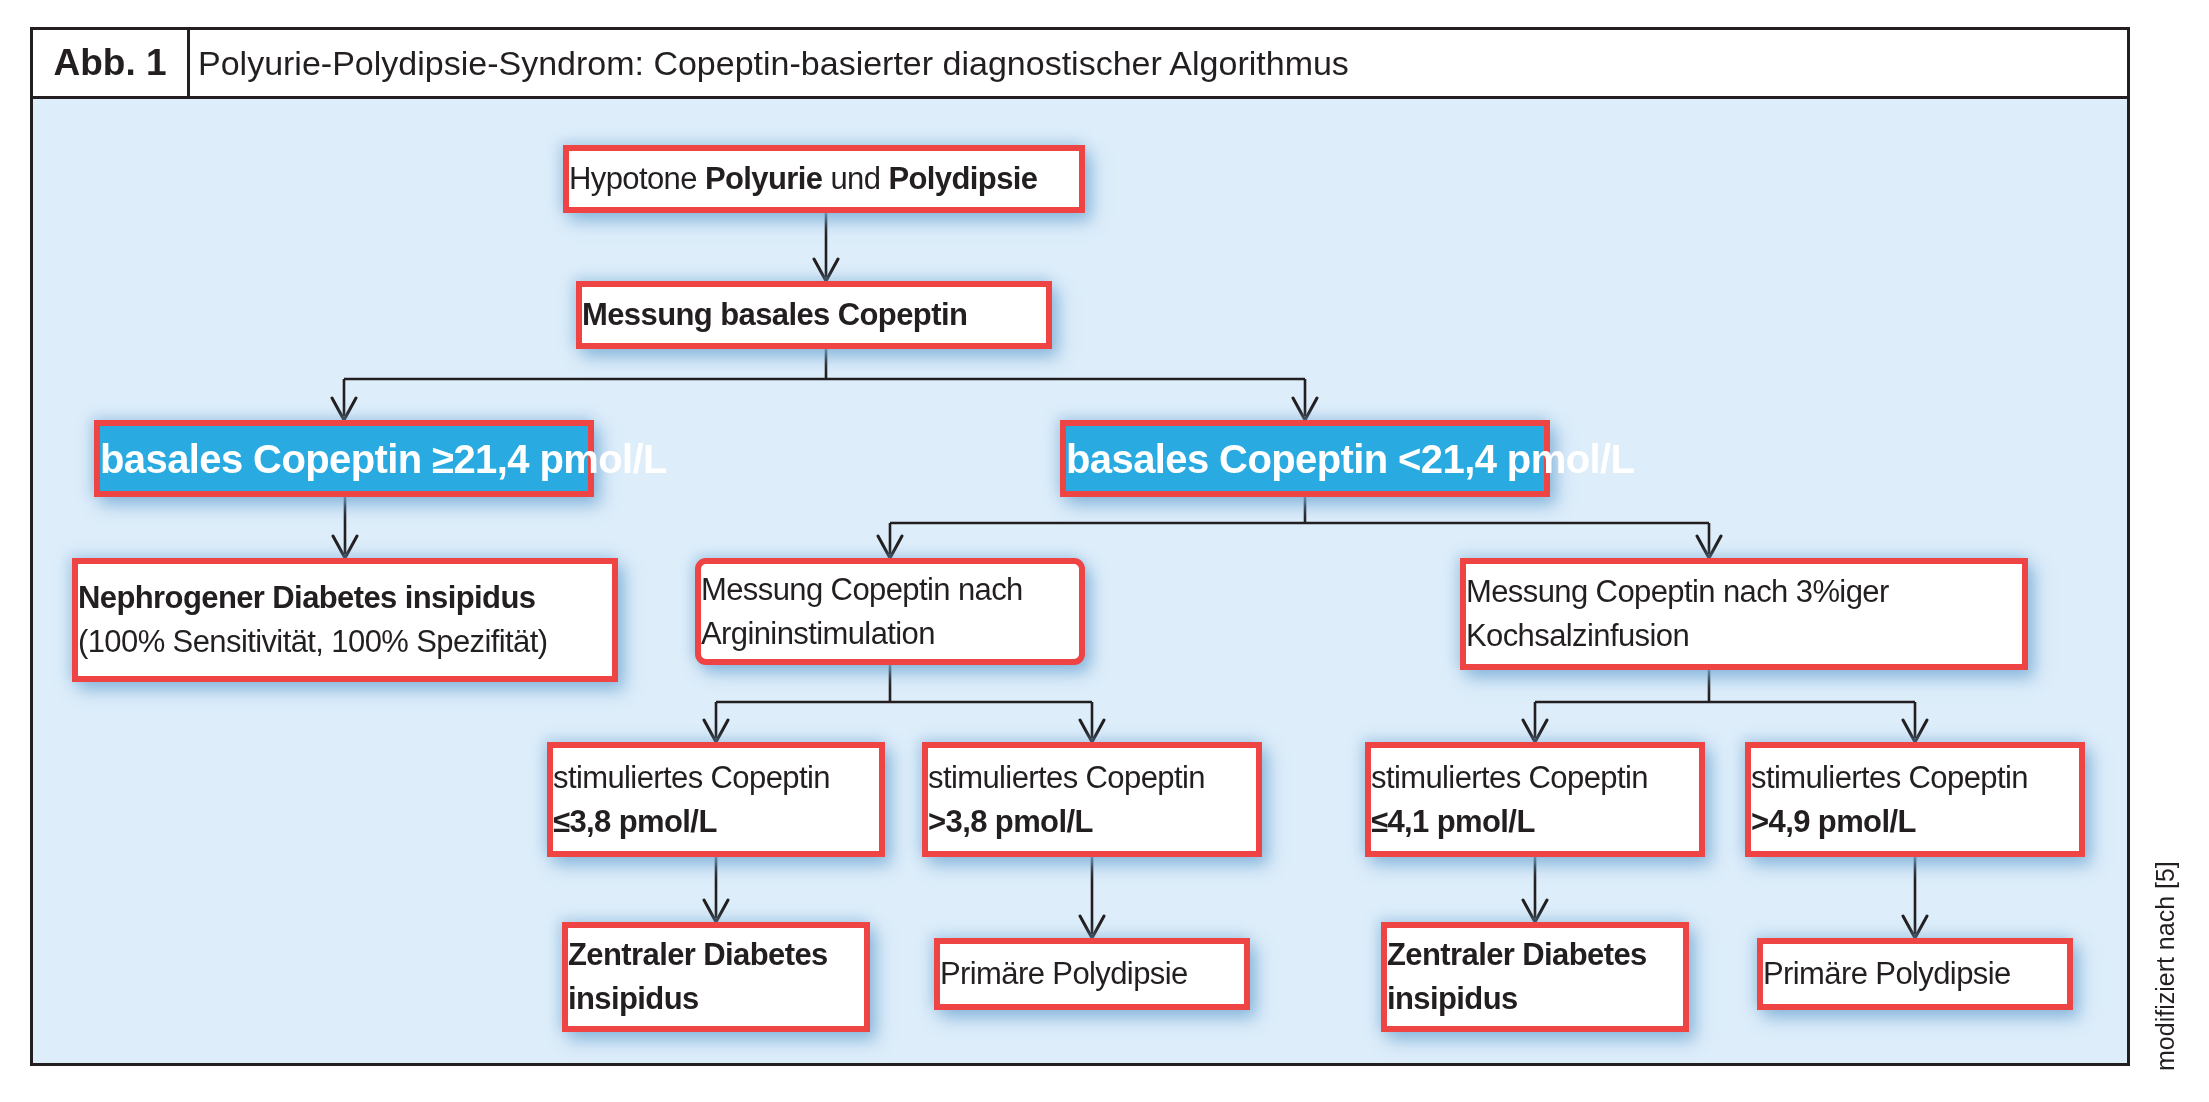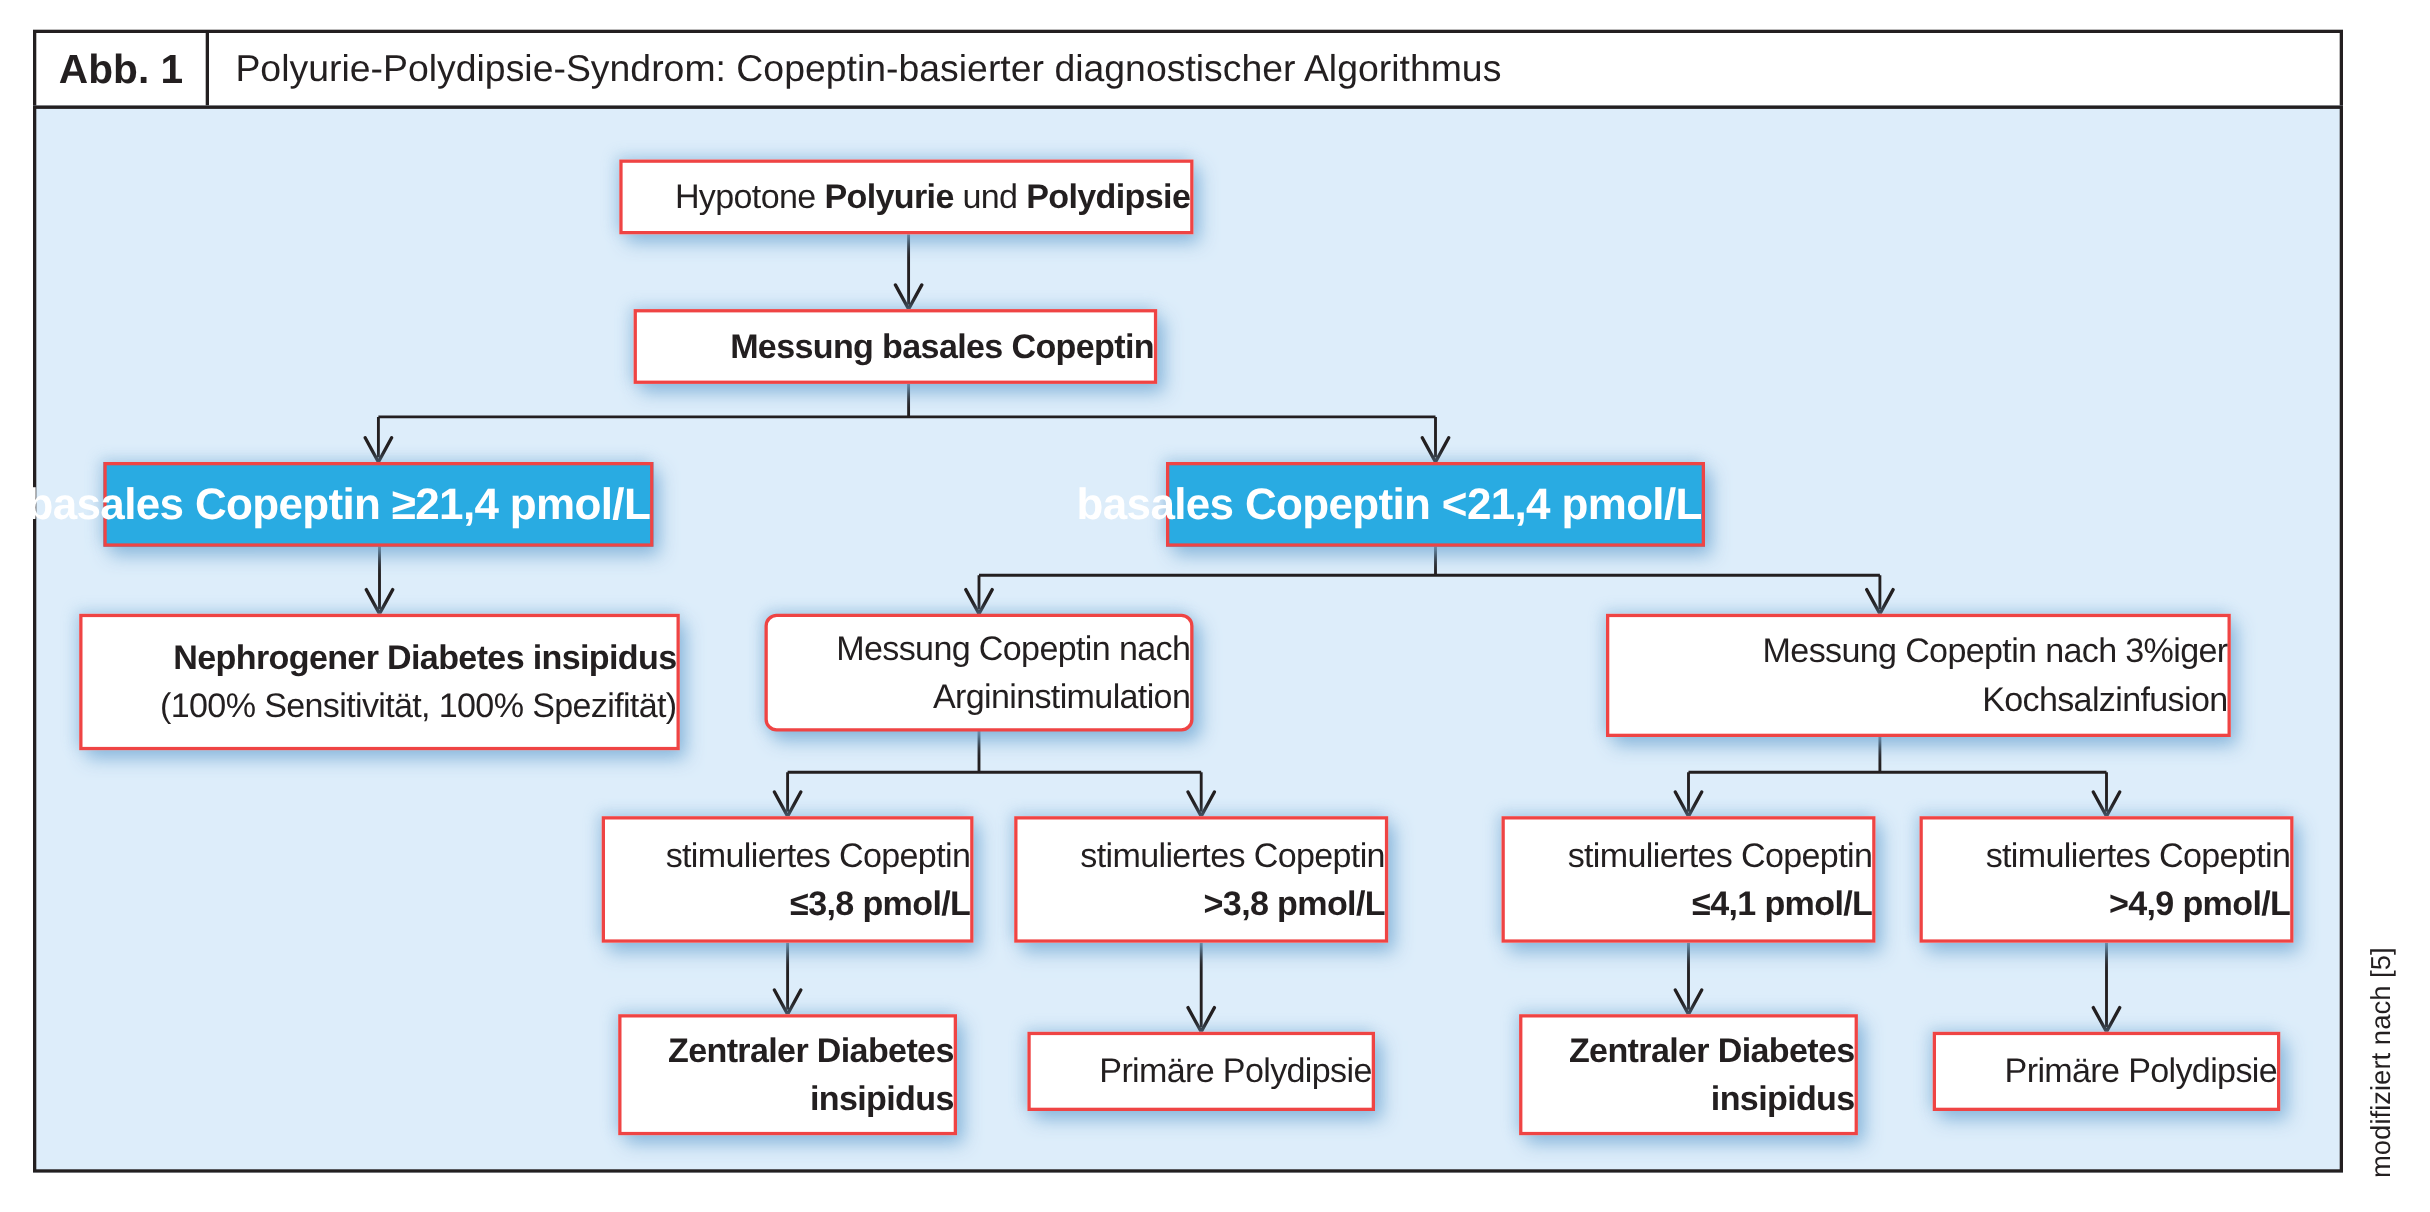--- a/index.html
+++ b/index.html
@@ -3,29 +3,29 @@
 <meta charset="utf-8">
 <style>
   html,body{margin:0;padding:0;background:#ffffff;}
   body{width:2209px;height:1102px;font-family:"Liberation Sans",sans-serif;color:#231f20;}
   .page{position:relative;width:2209px;height:1102px;overflow:hidden;background:#ffffff;}
 
   .hdr{position:absolute;left:30px;top:27px;width:2100px;height:72px;border:3px solid #231f20;
        background:#ffffff;display:flex;box-sizing:border-box;}
   .hdr-label{width:157px;border-right:3px solid #231f20;display:flex;align-items:center;
        justify-content:center;font-weight:bold;font-size:37px;box-sizing:border-box;}
-  .hdr-title{flex:1;display:flex;align-items:center;padding-left:24px;font-size:34px;}
+  .hdr-title{flex:1;display:flex;align-items:center;padding-left:8px;font-size:34px;}
 
   .panel{position:absolute;left:30px;top:96px;width:2100px;height:970px;border:3px solid #231f20;
        background:#ddedfa;box-sizing:border-box;}
 
   svg.conn{position:absolute;left:0;top:0;width:2209px;height:1102px;pointer-events:none;}
 
-  .node{position:absolute;background:#ffffff;border:3px solid #ef4444;box-sizing:border-box;
-        display:flex;flex-direction:column;align-items:flex-end;justify-content:center;
+  .node{position:absolute;background:#ffffff;border:6px solid #ef4444;box-sizing:border-box;
+        display:flex;flex-direction:column;align-items:flex-start;justify-content:center;
         text-align:center;font-size:31px;line-height:44px;letter-spacing:-0.6px;
         box-shadow:6px 8px 16px rgba(125,175,215,.85), -3px -3px 12px rgba(125,175,215,.45);}
   .node .ln{white-space:nowrap;}
   .node.blue{color:#ffffff;font-weight:bold;font-size:40px;}
   .node b{font-weight:bold;}
 
   .source-note{position:absolute;left:2146px;top:833px;height:238px;width:38px;
         writing-mode:vertical-rl;transform:rotate(180deg);font-size:25px;color:#231f20;
         display:flex;align-items:center;white-space:nowrap;}
 </style>

